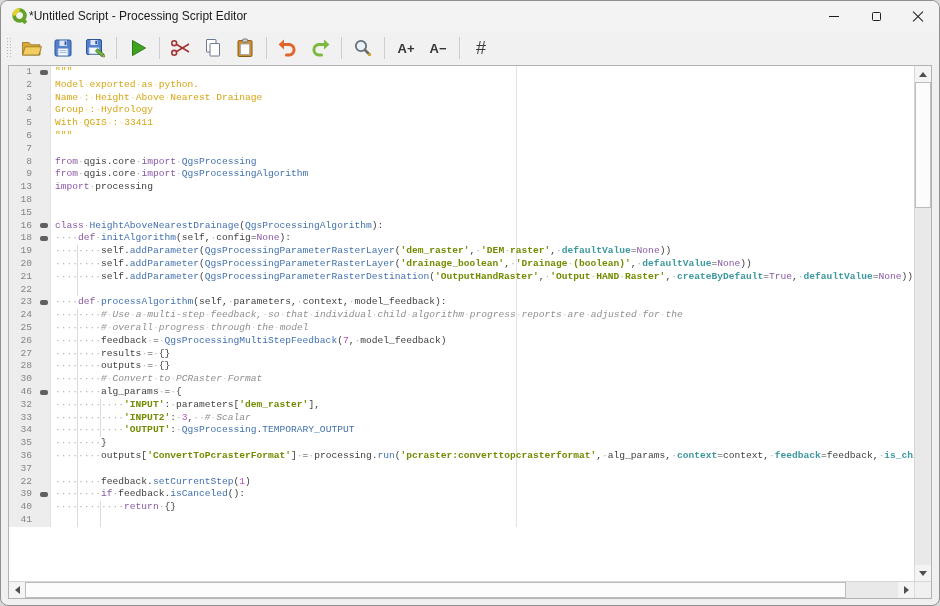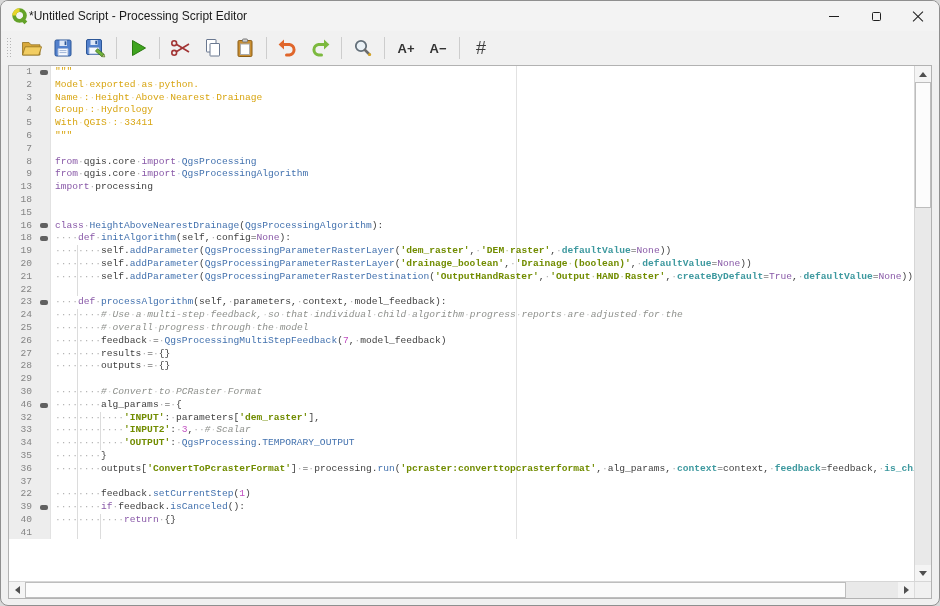--- a/index.html
+++ b/index.html
@@ -264,21 +264,20 @@
             <div class="code-line"><div class="ln-num">19</div><div class="ln-fold"></div><div class="ln-code"><span class="indent-guide" style="left: calc(4ch + 3px);"></span><span class="tok-id"><span class="ws">········</span>self.</span><span class="tok-cls">addParameter</span><span class="tok-id">(</span><span class="tok-cls">QgsProcessingParameterRasterLayer</span><span class="tok-id">(</span><span class="tok-str">'dem_raster'</span><span class="tok-id">,<span class="ws">·</span></span><span class="tok-str">'DEM<span class="ws">·</span>raster'</span><span class="tok-id">,<span class="ws">·</span></span><span class="tok-kwarg">defaultValue</span><span class="tok-id">=</span><span class="tok-kw">None</span><span class="tok-id">))</span></div></div>
             <div class="code-line"><div class="ln-num">20</div><div class="ln-fold"></div><div class="ln-code"><span class="indent-guide" style="left: calc(4ch + 3px);"></span><span class="tok-id"><span class="ws">········</span>self.</span><span class="tok-cls">addParameter</span><span class="tok-id">(</span><span class="tok-cls">QgsProcessingParameterRasterLayer</span><span class="tok-id">(</span><span class="tok-str">'drainage_boolean'</span><span class="tok-id">,<span class="ws">·</span></span><span class="tok-str">'Drainage<span class="ws">·</span>(boolean)'</span><span class="tok-id">,<span class="ws">·</span></span><span class="tok-kwarg">defaultValue</span><span class="tok-id">=</span><span class="tok-kw">None</span><span class="tok-id">))</span></div></div>
             <div class="code-line"><div class="ln-num">21</div><div class="ln-fold"></div><div class="ln-code"><span class="indent-guide" style="left: calc(4ch + 3px);"></span><span class="tok-id"><span class="ws">········</span>self.</span><span class="tok-cls">addParameter</span><span class="tok-id">(</span><span class="tok-cls">QgsProcessingParameterRasterDestination</span><span class="tok-id">(</span><span class="tok-str">'OutputHandRaster'</span><span class="tok-id">,<span class="ws">·</span></span><span class="tok-str">'Output<span class="ws">·</span>HAND<span class="ws">·</span>Raster'</span><span class="tok-id">,<span class="ws">·</span></span><span class="tok-kwarg">createByDefault</span><span class="tok-id">=</span><span class="tok-kw">True</span><span class="tok-id">,<span class="ws">·</span></span><span class="tok-kwarg">defaultValue</span><span class="tok-id">=</span><span class="tok-kw">None</span><span class="tok-id">))</span></div></div>
             <div class="code-line"><div class="ln-num">22</div><div class="ln-fold"></div><div class="ln-code"><span class="indent-guide" style="left: calc(4ch + 3px);"></span></div></div>
             <div class="code-line"><div class="ln-num">23</div><div class="ln-fold"><span class="fold-minus"></span></div><div class="ln-code"><span class="tok-id"><span class="ws">····</span></span><span class="tok-kw">def</span><span class="tok-id"><span class="ws">·</span></span><span class="tok-cls">processAlgorithm</span><span class="tok-id">(self,<span class="ws">·</span>parameters,<span class="ws">·</span>context,<span class="ws">·</span>model_feedback):</span></div></div>
             <div class="code-line"><div class="ln-num">24</div><div class="ln-fold"></div><div class="ln-code"><span class="indent-guide" style="left: calc(4ch + 3px);"></span><span class="tok-id"><span class="ws">········</span></span><span class="tok-com">#<span class="ws">·</span>Use<span class="ws">·</span>a<span class="ws">·</span>multi-step<span class="ws">·</span>feedback,<span class="ws">·</span>so<span class="ws">·</span>that<span class="ws">·</span>individual<span class="ws">·</span>child<span class="ws">·</span>algorithm<span class="ws">·</span>progress<span class="ws">·</span>reports<span class="ws">·</span>are<span class="ws">·</span>adjusted<span class="ws">·</span>for<span class="ws">·</span>the</span></div></div>
             <div class="code-line"><div class="ln-num">25</div><div class="ln-fold"></div><div class="ln-code"><span class="indent-guide" style="left: calc(4ch + 3px);"></span><span class="tok-id"><span class="ws">········</span></span><span class="tok-com">#<span class="ws">·</span>overall<span class="ws">·</span>progress<span class="ws">·</span>through<span class="ws">·</span>the<span class="ws">·</span>model</span></div></div>
             <div class="code-line"><div class="ln-num">26</div><div class="ln-fold"></div><div class="ln-code"><span class="indent-guide" style="left: calc(4ch + 3px);"></span><span class="tok-id"><span class="ws">········</span>feedback<span class="ws">·</span>=<span class="ws">·</span></span><span class="tok-cls">QgsProcessingMultiStepFeedback</span><span class="tok-id">(</span><span class="tok-num">7</span><span class="tok-id">,<span class="ws">·</span>model_feedback)</span></div></div>
             <div class="code-line"><div class="ln-num">27</div><div class="ln-fold"></div><div class="ln-code"><span class="indent-guide" style="left: calc(4ch + 3px);"></span><span class="tok-id"><span class="ws">········</span>results<span class="ws">·</span>=<span class="ws">·</span>{}</span></div></div>
             <div class="code-line"><div class="ln-num">28</div><div class="ln-fold"></div><div class="ln-code"><span class="indent-guide" style="left: calc(4ch + 3px);"></span><span class="tok-id"><span class="ws">········</span>outputs<span class="ws">·</span>=<span class="ws">·</span>{}</span></div></div>
-            <div class="code-line"><div class="ln-num">29</div><div class="ln-fold"></div><div class="ln-code"><span class="indent-guide" style="left: calc(4ch + 3px);"></span></div></div>
             <div class="code-line"><div class="ln-num">30</div><div class="ln-fold"></div><div class="ln-code"><span class="indent-guide" style="left: calc(4ch + 3px);"></span><span class="tok-id"><span class="ws">········</span></span><span class="tok-com">#<span class="ws">·</span>Convert<span class="ws">·</span>to<span class="ws">·</span>PCRaster<span class="ws">·</span>Format</span></div></div>
             <div class="code-line"><div class="ln-num">46</div><div class="ln-fold"><span class="fold-minus"></span></div><div class="ln-code"><span class="indent-guide" style="left: calc(4ch + 3px);"></span><span class="tok-id"><span class="ws">········</span>alg_params<span class="ws">·</span>=<span class="ws">·</span>{</span></div></div>
             <div class="code-line"><div class="ln-num">32</div><div class="ln-fold"></div><div class="ln-code"><span class="indent-guide" style="left: calc(4ch + 3px);"></span><span class="indent-guide" style="left: calc(8ch + 3px);"></span><span class="tok-id"><span class="ws">············</span></span><span class="tok-str">'INPUT'</span><span class="tok-id">:<span class="ws">·</span>parameters[</span><span class="tok-str">'dem_raster'</span><span class="tok-id">],</span></div></div>
             <div class="code-line"><div class="ln-num">33</div><div class="ln-fold"></div><div class="ln-code"><span class="indent-guide" style="left: calc(4ch + 3px);"></span><span class="indent-guide" style="left: calc(8ch + 3px);"></span><span class="tok-id"><span class="ws">············</span></span><span class="tok-str">'INPUT2'</span><span class="tok-id">:<span class="ws">·</span></span><span class="tok-num">3</span><span class="tok-id">,<span class="ws">··</span></span><span class="tok-com">#<span class="ws">·</span>Scalar</span></div></div>
             <div class="code-line"><div class="ln-num">34</div><div class="ln-fold"></div><div class="ln-code"><span class="indent-guide" style="left: calc(4ch + 3px);"></span><span class="indent-guide" style="left: calc(8ch + 3px);"></span><span class="tok-id"><span class="ws">············</span></span><span class="tok-str">'OUTPUT'</span><span class="tok-id">:<span class="ws">·</span></span><span class="tok-cls">QgsProcessing</span><span class="tok-id">.</span><span class="tok-cls">TEMPORARY_OUTPUT</span></div></div>
             <div class="code-line"><div class="ln-num">35</div><div class="ln-fold"></div><div class="ln-code"><span class="indent-guide" style="left: calc(4ch + 3px);"></span><span class="tok-id"><span class="ws">········</span>}</span></div></div>
             <div class="code-line"><div class="ln-num">36</div><div class="ln-fold"></div><div class="ln-code"><span class="indent-guide" style="left: calc(4ch + 3px);"></span><span class="tok-id"><span class="ws">········</span>outputs[</span><span class="tok-str">'ConvertToPcrasterFormat'</span><span class="tok-id">]<span class="ws">·</span>=<span class="ws">·</span>processing.</span><span class="tok-cls">run</span><span class="tok-id">(</span><span class="tok-str">'pcraster:converttopcrasterformat'</span><span class="tok-id">,<span class="ws">·</span>alg_params,<span class="ws">·</span></span><span class="tok-kwarg">context</span><span class="tok-id">=context,<span class="ws">·</span></span><span class="tok-kwarg">feedback</span><span class="tok-id">=feedback,<span class="ws">·</span></span><span class="tok-kwarg">is_child_algorithm</span></div></div>
             <div class="code-line"><div class="ln-num">37</div><div class="ln-fold"></div><div class="ln-code"><span class="indent-guide" style="left: calc(4ch + 3px);"></span></div></div>
             <div class="code-line"><div class="ln-num">22</div><div class="ln-fold"></div><div class="ln-code"><span class="indent-guide" style="left: calc(4ch + 3px);"></span><span class="tok-id"><span class="ws">········</span>feedback.</span><span class="tok-cls">setCurrentStep</span><span class="tok-id">(</span><span class="tok-num">1</span><span class="tok-id">)</span></div></div>
             <div class="code-line"><div class="ln-num">39</div><div class="ln-fold"><span class="fold-minus"></span></div><div class="ln-code"><span class="indent-guide" style="left: calc(4ch + 3px);"></span><span class="tok-id"><span class="ws">········</span></span><span class="tok-kw">if</span><span class="tok-id"><span class="ws">·</span>feedback.</span><span class="tok-cls">isCanceled</span><span class="tok-id">():</span></div></div>

